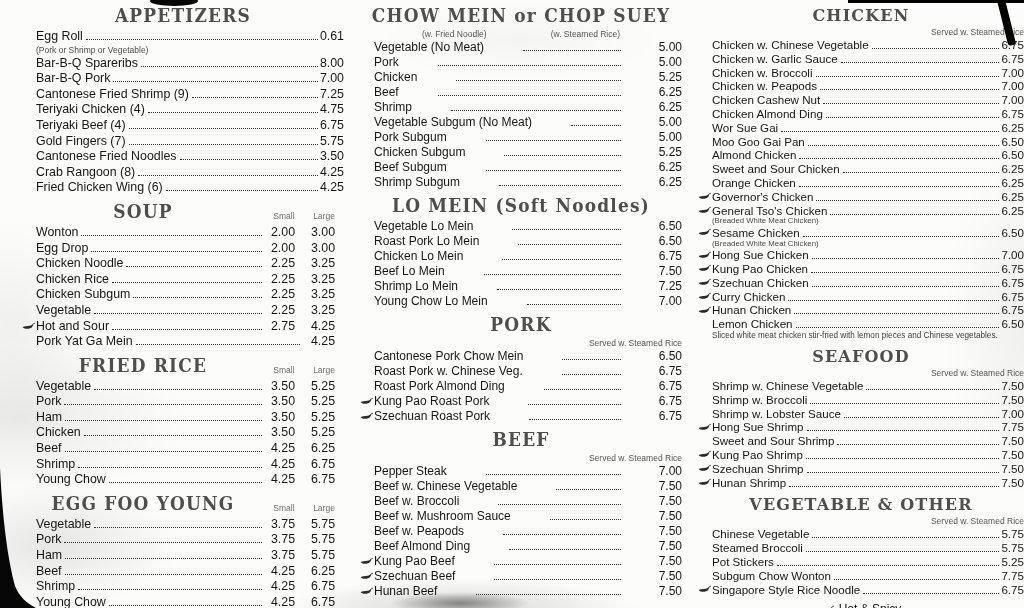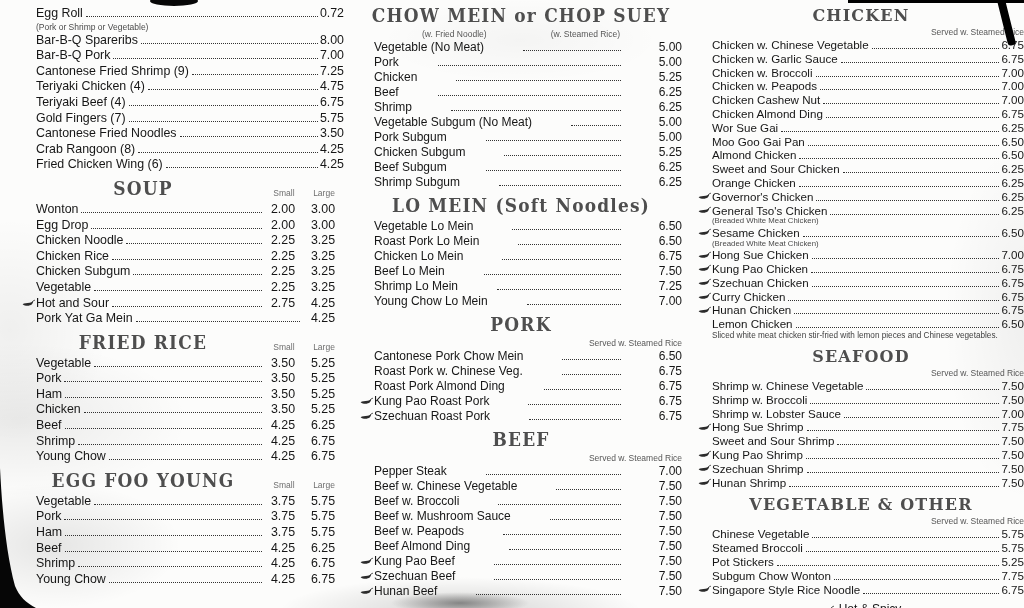--- a/index.html
+++ b/index.html
@@ -66,24 +66,27 @@
   .left-edge-svg { left:0; bottom:0; }
   .bottom-smudge { left:390px; bottom:-6px; width:140px; height:22px;
       background:radial-gradient(ellipse at center, rgba(60,60,60,0.55), transparent 70%); }
 </style>
 </head>
 <body>
 
 <div class="menu-columns">
     <div class="menu-column col-0">
       <section class="menu-section">
+        <div class="header-row">
+          <div class="section-title">APPETIZERS</div>
+        </div>
         <div class="menu-row">
           <span class="item-name">Egg Roll</span>
           <span class="leader"></span>
-          <span class="price">0.72</span>
+          <span class="price">0.61</span>
         </div>
         <div class="item-note">(Pork or Shrimp or Vegetable)</div>
         <div class="menu-row">
           <span class="item-name">Bar-B-Q Spareribs</span>
           <span class="leader"></span>
           <span class="price">8.00</span>
         </div>
         <div class="menu-row">
           <span class="item-name">Bar-B-Q Pork</span>
           <span class="leader"></span>

